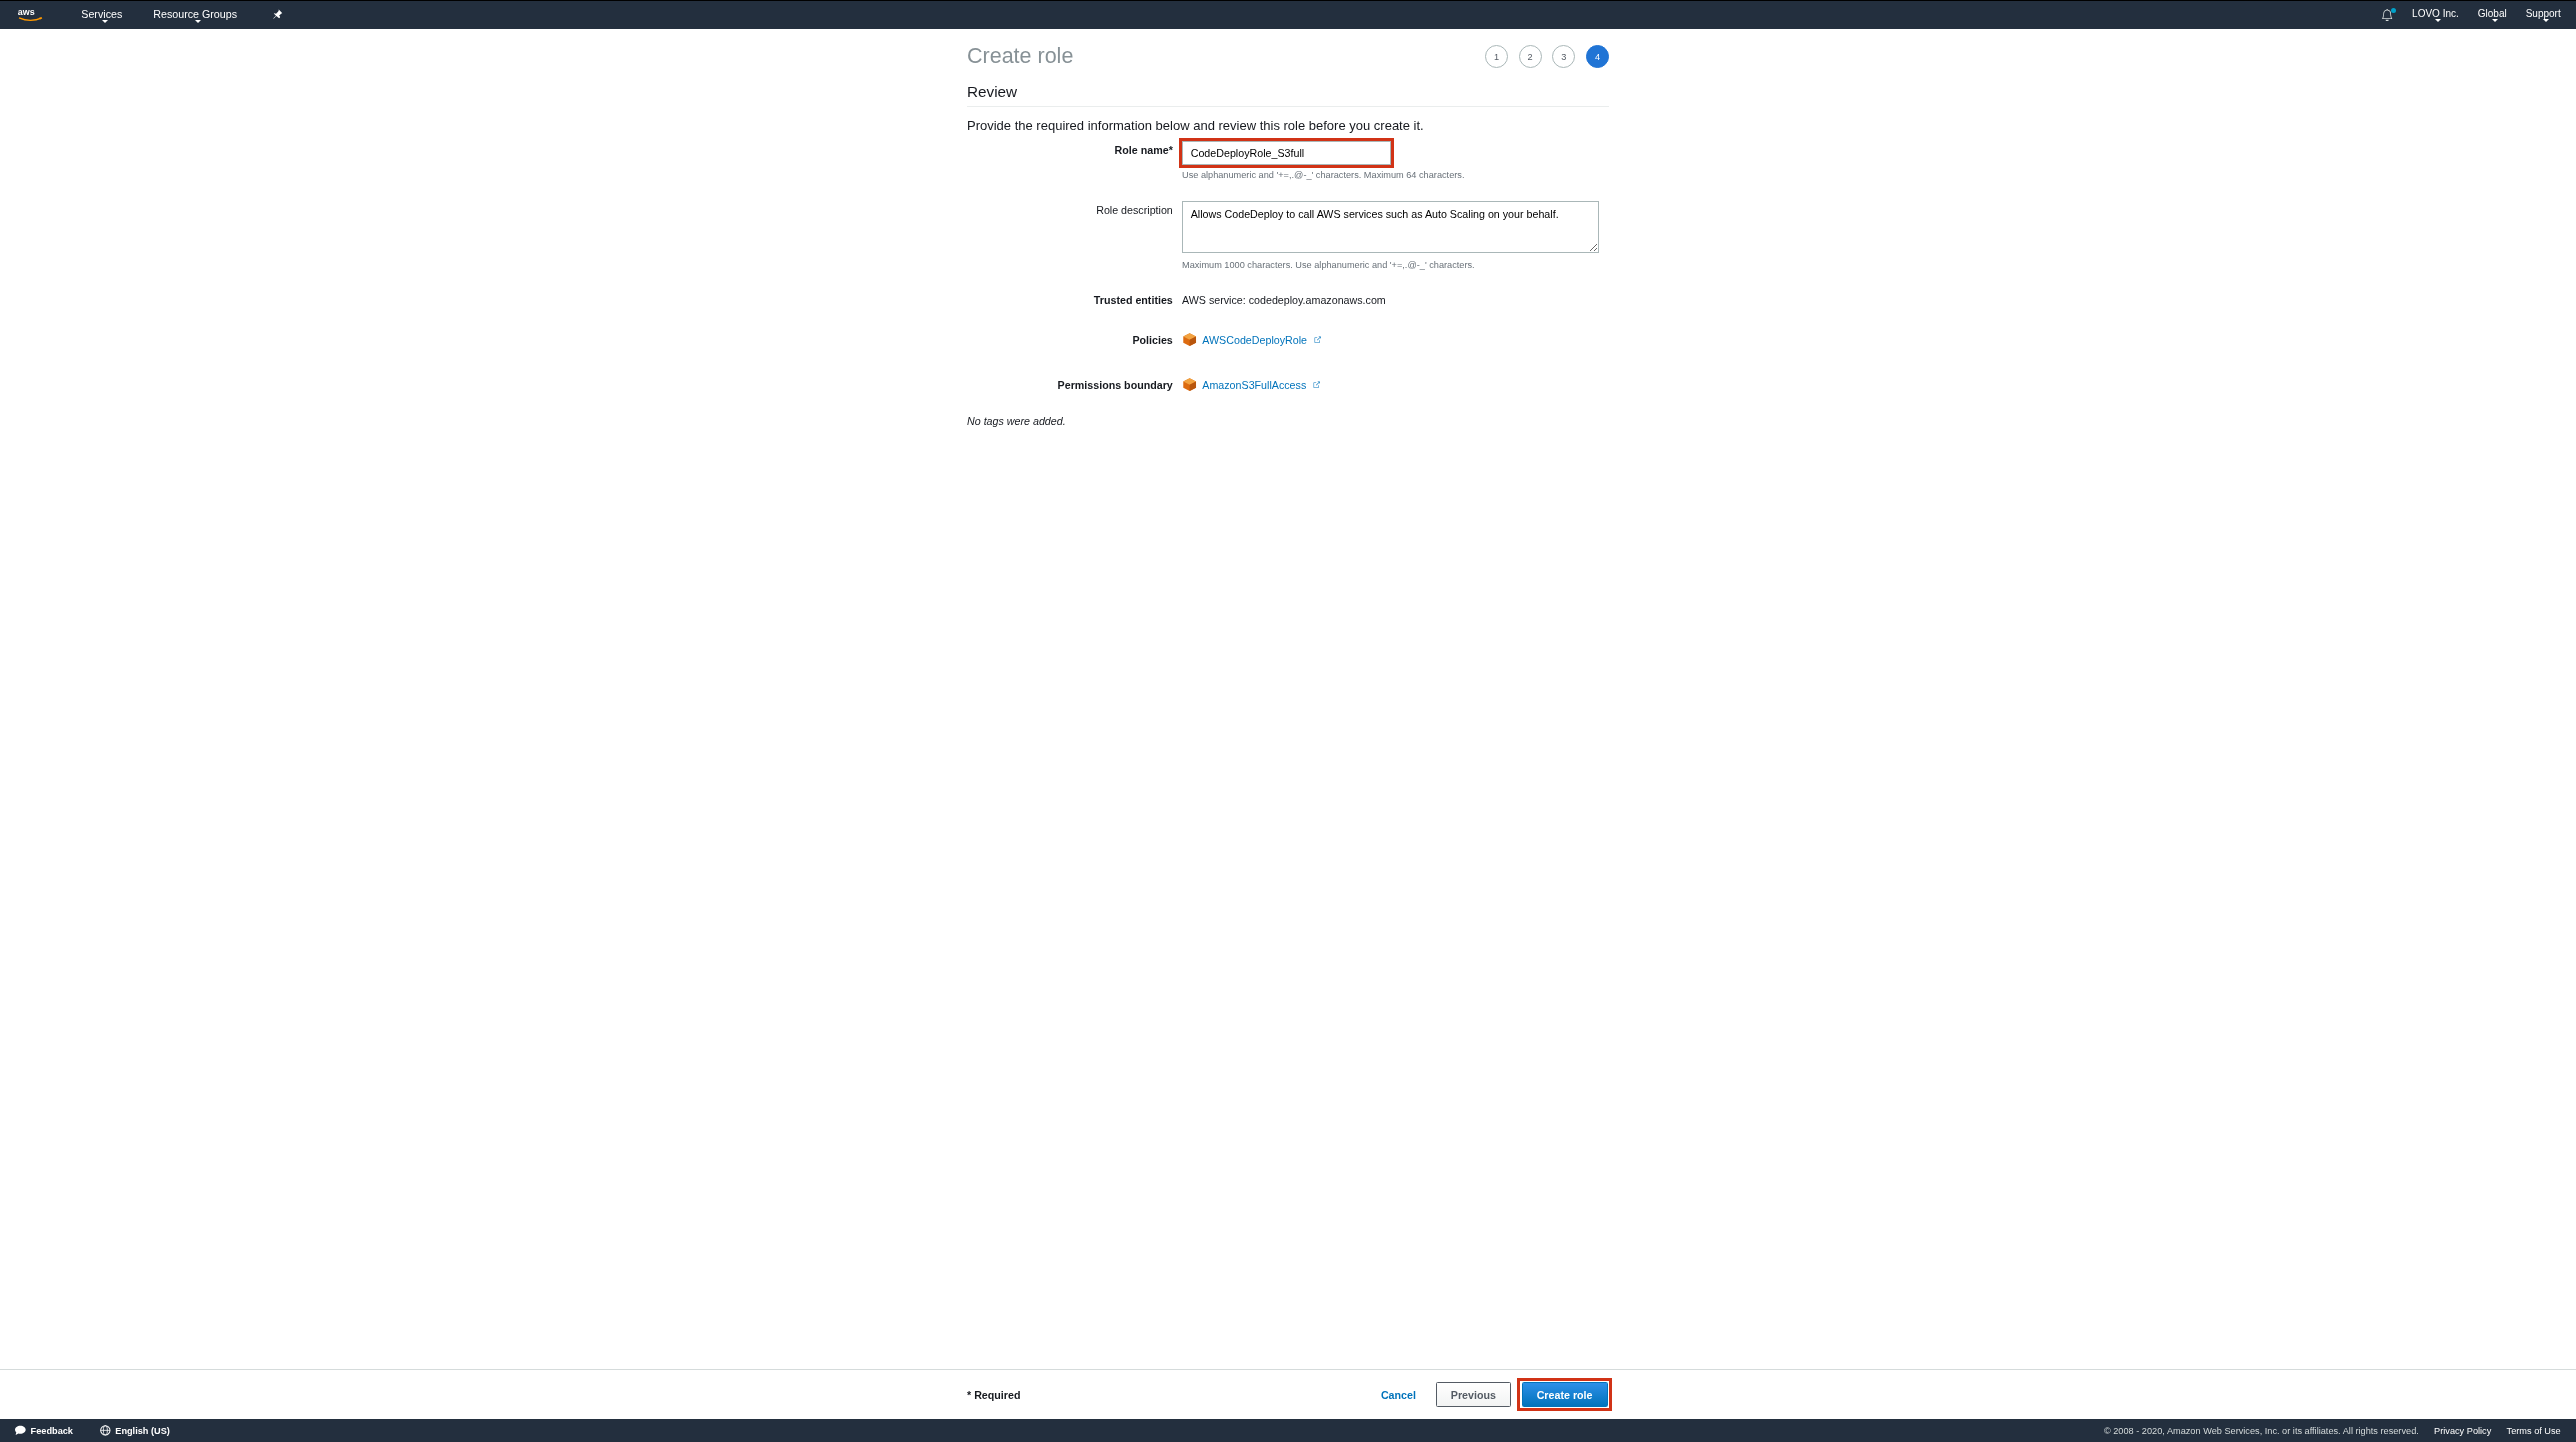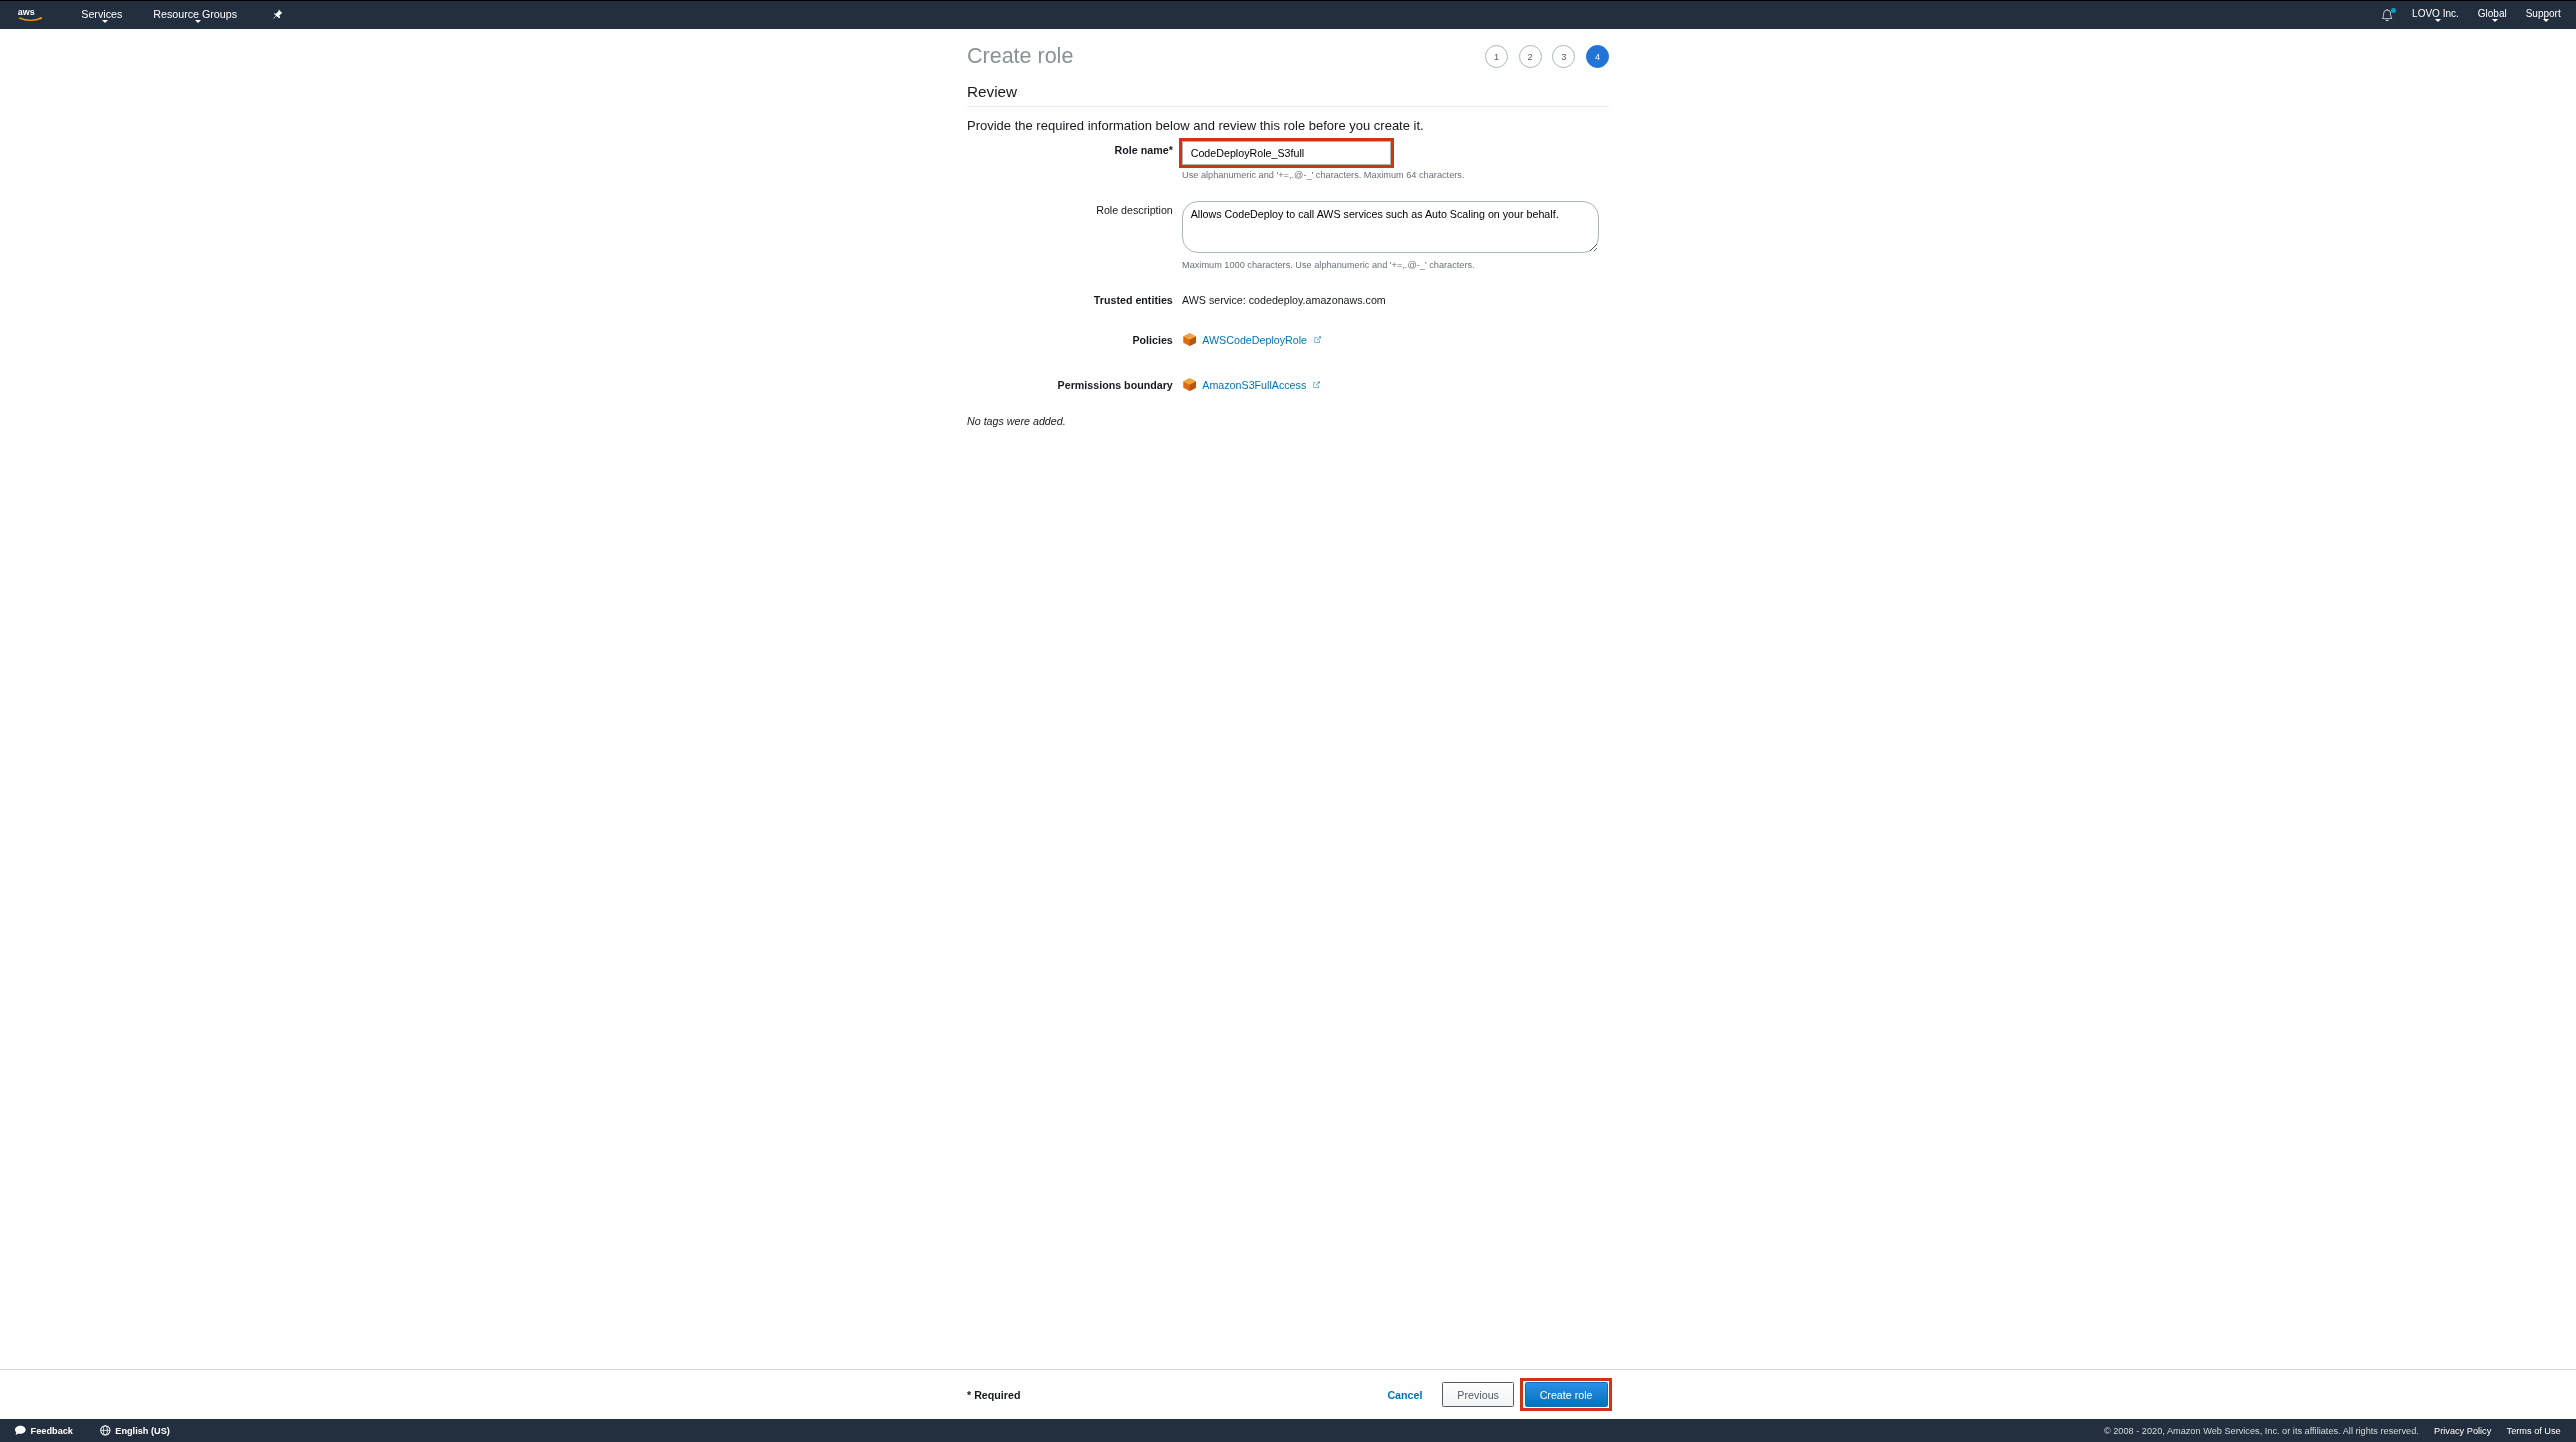--- a/index.html
+++ b/index.html
@@ -28,38 +28,38 @@
 .section-title { font-size: 15.3px; font-weight: 400; color: #16191f; padding-bottom: 4.6px; border-bottom: 0.8px solid #eaeded; margin-bottom: 10.7px; }
 .section-desc { font-size: 13px; color: #16191f; margin-bottom: 8px; }
 
 .form-row { display: flex; margin-bottom: 6.1px; align-items: flex-start; }
 .form-label { width: 215px; text-align: right; padding-right: 9.2px; padding-top: 3.1px; font-size: 10.7px; font-weight: 700; color: #16191f; }
 .form-value { flex: 1; }
 .form-hint { font-size: 9.2px; color: #687078; margin-top: 4.6px; margin-bottom: 15.3px; }
 
 .input-text { width: 209px; height: 24.5px; padding: 3.1px 7.7px; border: 0.8px solid #aab7b8; font-size: 10.7px; }
 .input-text.highlight-box { outline: 3.1px solid #d13316; outline-offset: -0.8px; }
-textarea.input-text { width: 100%; max-width:417px; height: 52px; resize: both; font-family: inherit; padding:6.1px 7.7px;border-radius:16px;}
+textarea.input-text { width: 100%; max-width:417px; height: 52px; resize: both; font-family: inherit; padding:6.1px 7.7px;}
 
 .static-text { padding-top: 3.1px; font-size: 10.7px; }
 
 .policy-link { display: flex; align-items: center; gap: 5px; padding-top: 1.5px;}
 .policy-link a { color: #0073bb; text-decoration: none; font-size: 10.7px; }
 .policy-icon { width: 15.3px; height: 15.3px; display: inline-flex; align-items:center; justify-content:center;}
 .ext-icon { width: 8.4px; height: 8.4px; margin-left:3.1px; vertical-align:-0.8px;}
 
 .no-tags { font-style: italic; font-size: 10.7px; color: #16191f; margin-top: 23px; }
 
 
 .bottom-bar-wrap { border-top: 0.8px solid #d5dbdb; background:#fff; }
 .bottom-bar { max-width: 642px; margin: 0 auto; display: flex; align-items: center; padding: 10.7px 0; }
 .required-note { font-size: 10.7px; font-weight:700;}
 .bottom-actions { margin-left: auto; display: flex; align-items: center; gap: 9.2px; }
 .btn-link { color: #0073bb; font-size: 10.7px; font-weight:700; cursor: pointer; border:none; background:none; padding: 6.1px 10.7px;}
-.btn { padding: 4.6px 14px; font-size: 10.7px; border-radius: 1.5px; cursor: pointer; font-weight:400; height:24.5px; border:0.8px solid #545b64;}
+.btn { padding: 4.6px 14px; font-size: 10.7px; border-radius: 1.5px; cursor: pointer; font-weight:700; height:24.5px; border:0.8px solid #545b64;}
 .btn-secondary { background: linear-gradient(#fff,#f2f3f3); color: #545b64; }
 .btn-primary { background: linear-gradient(#2d8fe8,#0073bb); color: #fff; border: 0.8px solid #0073bb; }
 .highlight-wrap { outline: 3.1px solid #d13316; padding:1.5px; display:inline-block;}
 
 
 .footer { background: #232f3e; height: 23px; display: flex; align-items: center; padding: 0 15.3px; color: #d5dbdb; font-size: 9.2px; }
 .footer .left { display: flex; align-items: center; gap: 27px; }
 .footer .left .item { display: flex; align-items: center; gap: 4.6px; cursor: pointer; color:#fff; font-weight:700;}
 .footer .right { margin-left: auto; display: flex; align-items: center; gap: 15.3px; }
 .footer a { color: #fff; text-decoration: none; }

